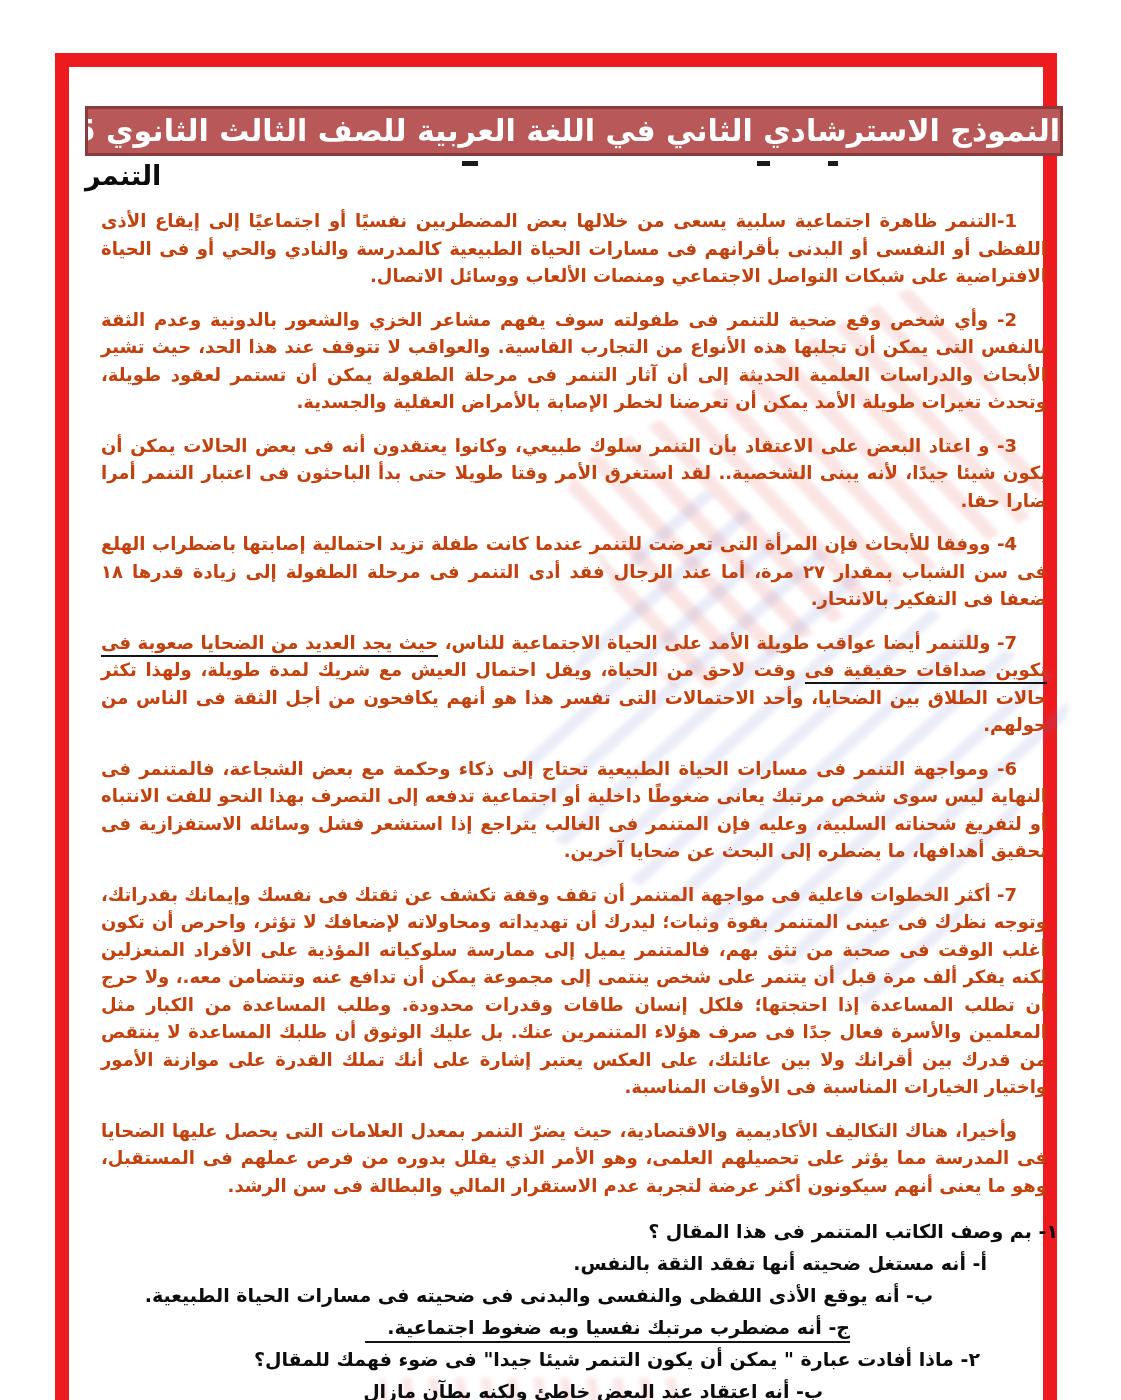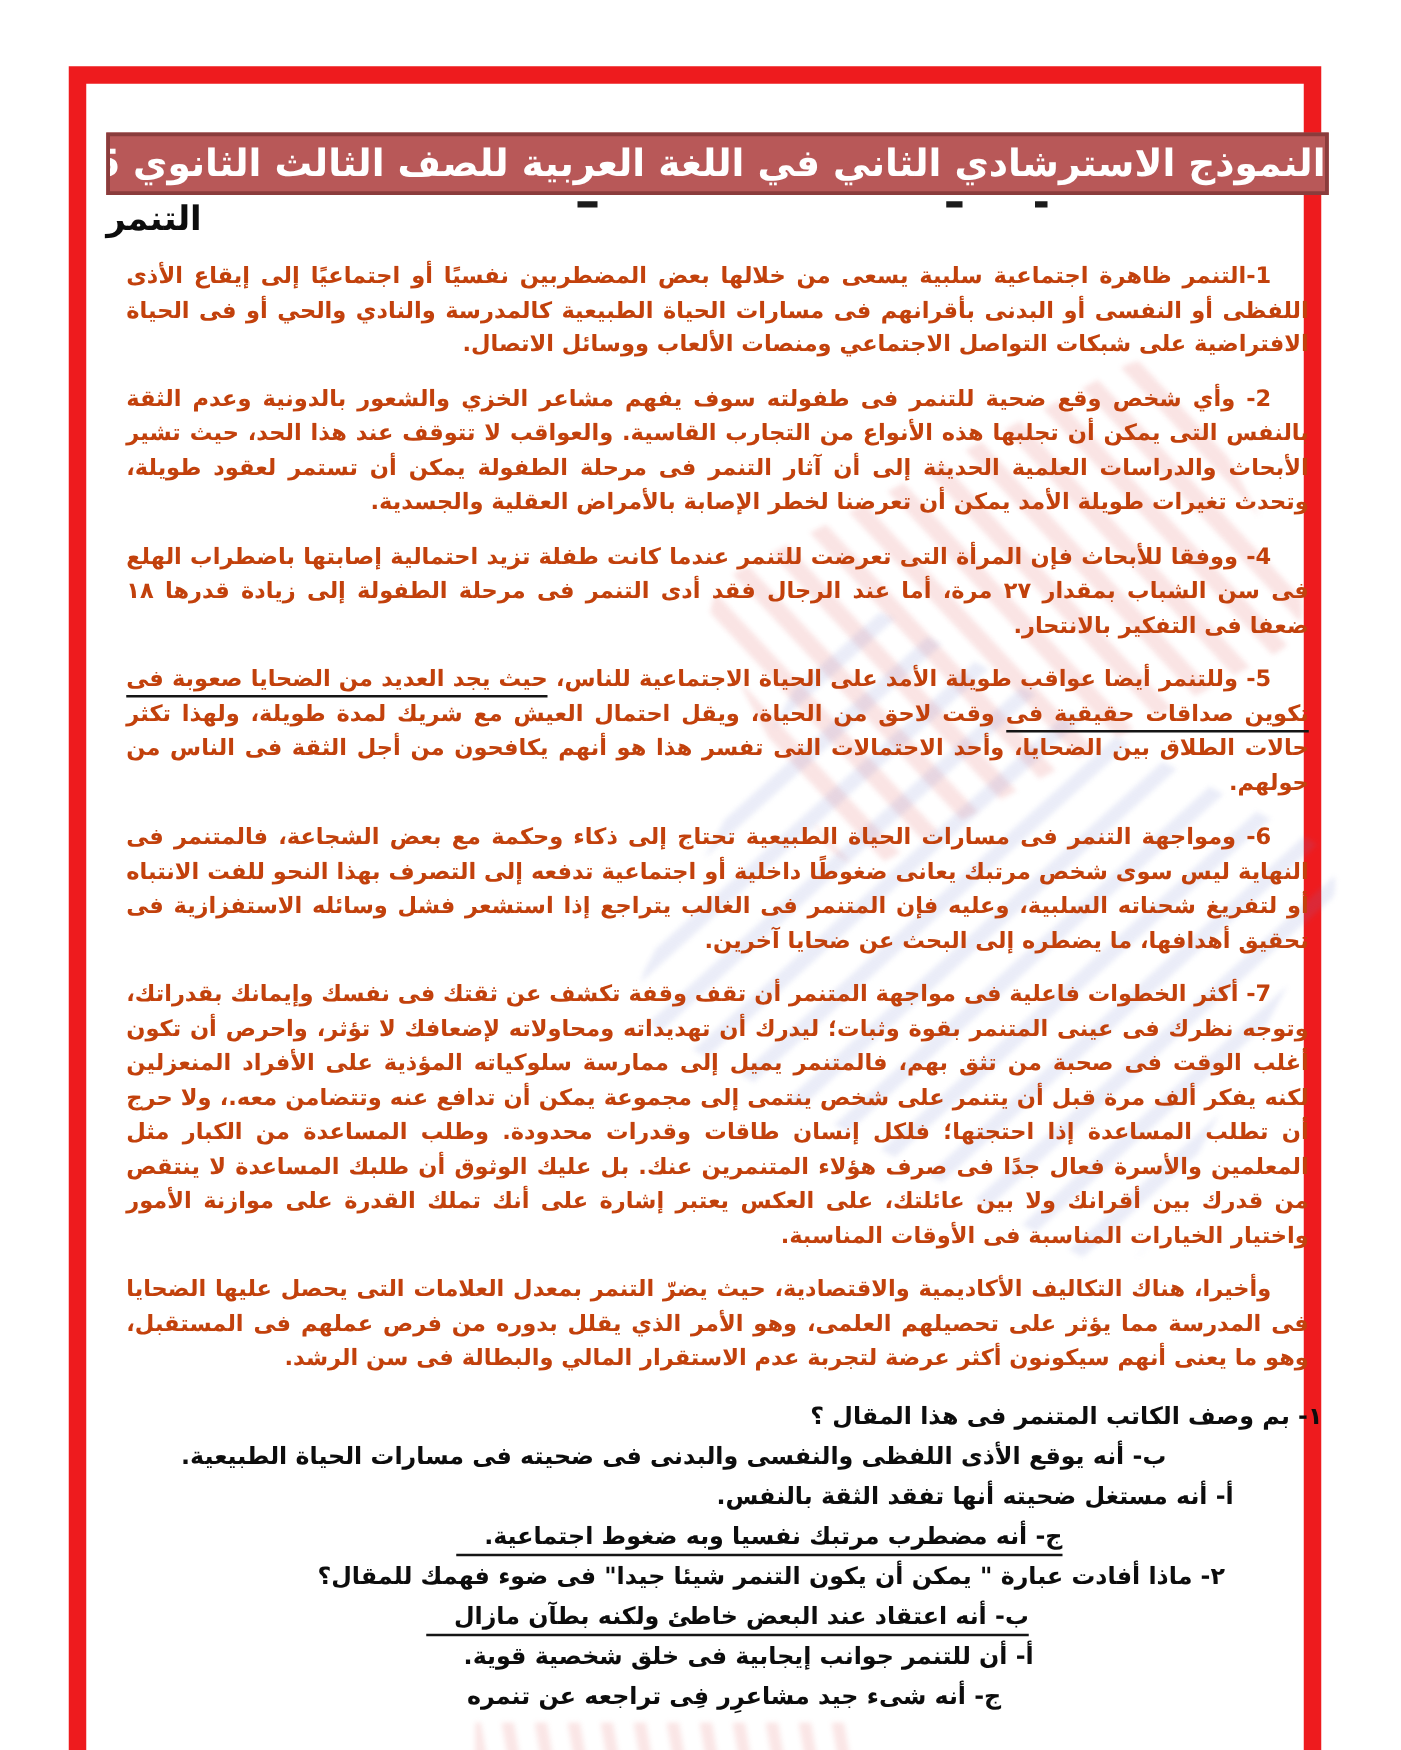--- a/index.html
+++ b/index.html
@@ -78,30 +78,31 @@
 <div class="remnant r3"></div>
 
 <div class="content">
   <div class="banner">النموذج الاسترشادي الثاني في اللغة العربية للصف الثالث الثانوي 2025</div>
 
   <div class="doc-title">التنمر</div>
 
   <div class="article">
       <p class="para"><span>1-التنمر ظاهرة اجتماعية سلبية يسعى من خلالها بعض المضطربين نفسيًا أو اجتماعيًا إلى إيقاع الأذى اللفظى أو النفسى أو البدنى بأقرانهم فى مسارات الحياة الطبيعية كالمدرسة والنادي والحي أو فى الحياة الافتراضية على شبكات التواصل الاجتماعي ومنصات الألعاب ووسائل الاتصال.</span></p>
       <p class="para"><span>2- وأي شخص وقع ضحية للتنمر فى طفولته سوف يفهم مشاعر الخزي والشعور بالدونية وعدم الثقة بالنفس التى يمكن أن تجلبها هذه الأنواع من التجارب القاسية. والعواقب لا تتوقف عند هذا الحد، حيث تشير الأبحاث والدراسات العلمية الحديثة إلى أن آثار التنمر فى مرحلة الطفولة يمكن أن تستمر لعقود طويلة، وتحدث تغيرات طويلة الأمد يمكن أن تعرضنا لخطر الإصابة بالأمراض العقلية والجسدية.</span></p>
+      <p class="para"><span>3- و اعتاد البعض على الاعتقاد بأن التنمر سلوك طبيعي، وكانوا يعتقدون أنه فى بعض الحالات يمكن أن يكون شيئا جيدًا، لأنه يبنى الشخصية.. لقد استغرق الأمر وقتا طويلا حتى بدأ الباحثون فى اعتبار التنمر أمرا ضارا حقا.</span></p>
       <p class="para"><span>4- ووفقا للأبحاث فإن المرأة التى تعرضت للتنمر عندما كانت طفلة تزيد احتمالية إصابتها باضطراب الهلع فى سن الشباب بمقدار ٢٧ مرة، أما عند الرجال فقد أدى التنمر فى مرحلة الطفولة إلى زيادة قدرها ١٨ ضعفا فى التفكير بالانتحار.</span></p>
-      <p class="para"><span>5- وللتنمر أيضا عواقب طويلة الأمد على الحياة الاجتماعية للناس، </span><span class="u">حيث يجد العديد من الضحايا صعوبة فى تكوين صداقات حقيقية فى</span><span> وقت لاحق من الحياة، ويقل احتمال العيش مع شريك لمدة طويلة، ولهذا تكثر حالات الطلاق بين الضحايا، وأحد الاحتمالات التى تفسر هذا هو أنهم يكافحون من أجل الثقة فى الناس من حولهم.</span></p>
+      <p class="para"><span>7- وللتنمر أيضا عواقب طويلة الأمد على الحياة الاجتماعية للناس، </span><span class="u">حيث يجد العديد من الضحايا صعوبة فى تكوين صداقات حقيقية فى</span><span> وقت لاحق من الحياة، ويقل احتمال العيش مع شريك لمدة طويلة، ولهذا تكثر حالات الطلاق بين الضحايا، وأحد الاحتمالات التى تفسر هذا هو أنهم يكافحون من أجل الثقة فى الناس من حولهم.</span></p>
       <p class="para"><span>6- ومواجهة التنمر فى مسارات الحياة الطبيعية تحتاج إلى ذكاء وحكمة مع بعض الشجاعة، فالمتنمر فى النهاية ليس سوى شخص مرتبك يعانى ضغوطًا داخلية أو اجتماعية تدفعه إلى التصرف بهذا النحو للفت الانتباه أو لتفريغ شحناته السلبية، وعليه فإن المتنمر فى الغالب يتراجع إذا استشعر فشل وسائله الاستفزازية فى تحقيق أهدافها، ما يضطره إلى البحث عن ضحايا آخرين.</span></p>
       <p class="para"><span>7- أكثر الخطوات فاعلية فى مواجهة المتنمر أن تقف وقفة تكشف عن ثقتك فى نفسك وإيمانك بقدراتك، وتوجه نظرك فى عينى المتنمر بقوة وثبات؛ ليدرك أن تهديداته ومحاولاته لإضعافك لا تؤثر، واحرص أن تكون أغلب الوقت فى صحبة من تثق بهم، فالمتنمر يميل إلى ممارسة سلوكياته المؤذية على الأفراد المنعزلين لكنه يفكر ألف مرة قبل أن يتنمر على شخص ينتمى إلى مجموعة يمكن أن تدافع عنه وتتضامن معه.، ولا حرج أن تطلب المساعدة إذا احتجتها؛ فلكل إنسان طاقات وقدرات محدودة. وطلب المساعدة من الكبار مثل المعلمين والأسرة فعال جدًا فى صرف هؤلاء المتنمرين عنك. بل عليك الوثوق أن طلبك المساعدة لا ينتقص من قدرك بين أقرانك ولا بين عائلتك، على العكس يعتبر إشارة على أنك تملك القدرة على موازنة الأمور واختيار الخيارات المناسبة فى الأوقات المناسبة.</span></p>
       <p class="para"><span>وأخيرا، هناك التكاليف الأكاديمية والاقتصادية، حيث يضرّ التنمر بمعدل العلامات التى يحصل عليها الضحايا فى المدرسة مما يؤثر على تحصيلهم العلمى، وهو الأمر الذي يقلل بدوره من فرص عملهم فى المستقبل، وهو ما يعنى أنهم سيكونون أكثر عرضة لتجربة عدم الاستقرار المالي والبطالة فى سن الرشد.</span></p>
     </div>
 
   <div class="questions">
       <div class="qline" style="margin-right: 5px;"><span>١- بم وصف الكاتب المتنمر فى  هذا المقال ؟</span></div>
+      <div class="qline" style="margin-right: 76px;"><span>أ- أنه مستغل ضحيته أنها تفقد الثقة بالنفس.</span></div>
       <div class="qline" style="margin-right: 130px;"><span>ب- أنه يوقع الأذى اللفظى والنفسى والبدنى فى ضحيته فى مسارات الحياة الطبيعية.</span></div>
-      <div class="qline" style="margin-right: 76px;"><span>أ- أنه مستغل ضحيته أنها تفقد الثقة بالنفس.</span></div>
       <div class="qline" style="margin-right: 213px;"><span class="ub">ج-  أنه مضطرب مرتبك نفسيا وبه ضغوط اجتماعية.</span></div>
       <div class="qline" style="margin-right: 83px;"><span>٢- ماذا أفادت عبارة " يمكن أن يكون التنمر شيئا جيدا" فى ضوء فهمك للمقال؟</span></div>
       <div class="qline" style="margin-right: 240px;"><span class="ub">ب- أنه اعتقاد عند البعض خاطئ ولكنه بطآن مازال</span></div>
       <div class="qline" style="margin-right: 236px;"><span>أ- أن للتنمر جوانب إيجابية  فى خلق شخصية قوية.</span></div>
       <div class="qline" style="margin-right: 262px;"><span>ج- أنه شىء جيد مشاعرِر فِى تراجعه عن تنمره</span></div>
     </div>
 </div>
 
 </body></html>

